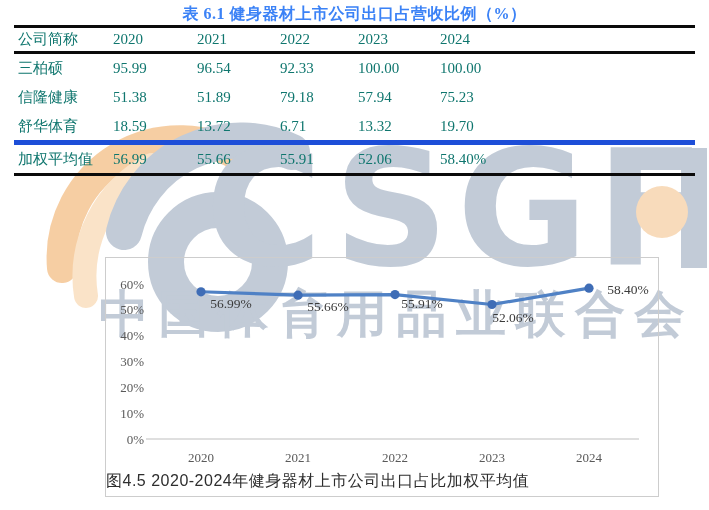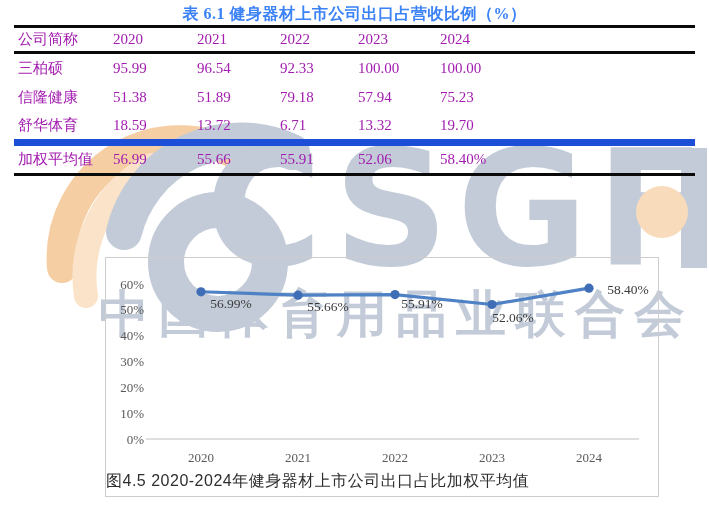--- a/index.html
+++ b/index.html
@@ -11,27 +11,27 @@
   .table-title{
     position:absolute;top:4px;left:0;width:709px;text-align:center;z-index:2;
     font-size:16px;font-weight:bold;color:#3b82f6;letter-spacing:0.5px;
   }
   table.export-table{
     position:absolute;top:25px;left:14px;width:681px;z-index:2;
     border-collapse:collapse;table-layout:fixed;
     border-top:3px solid #0a0a0a;border-bottom:3px solid #0a0a0a;
   }
   table.export-table th,table.export-table td{
-    font-size:15px;font-weight:normal;text-align:left;padding:0;color:#a21caf;
+    font-size:15px;font-weight:normal;text-align:left;padding:0;color:#0f766e;
     white-space:nowrap;overflow:hidden;
   }
   table.export-table th:first-child,table.export-table td:first-child{padding-left:4px;}
   table.export-table thead tr{height:26px;border-bottom:3px solid #0a0a0a;}
   table.export-table tbody tr{height:30px;}
-  table.export-table tbody tr.summary{height:32px;border-top:7px solid #1d4ed8;margin-top:48px;}
+  table.export-table tbody tr.summary{height:32px;border-top:5px solid #1d4ed8;margin-top:48px;}
   .chart-box{
     position:absolute;left:90px;top:257px;width:552px;height:238px;z-index:2;
     border:1px solid #cdcdcd;background:transparent;margin-left:15px;
   }
   .chart-box svg{position:absolute;left:0;top:0;}
   .chart-caption{
     position:absolute;left:0;bottom:4px;width:100%;text-align:left;
     font-size:16px;color:#2e2e2e;letter-spacing:0.5px;
     font-family:"Liberation Sans","DejaVu Sans",sans-serif;
   }

